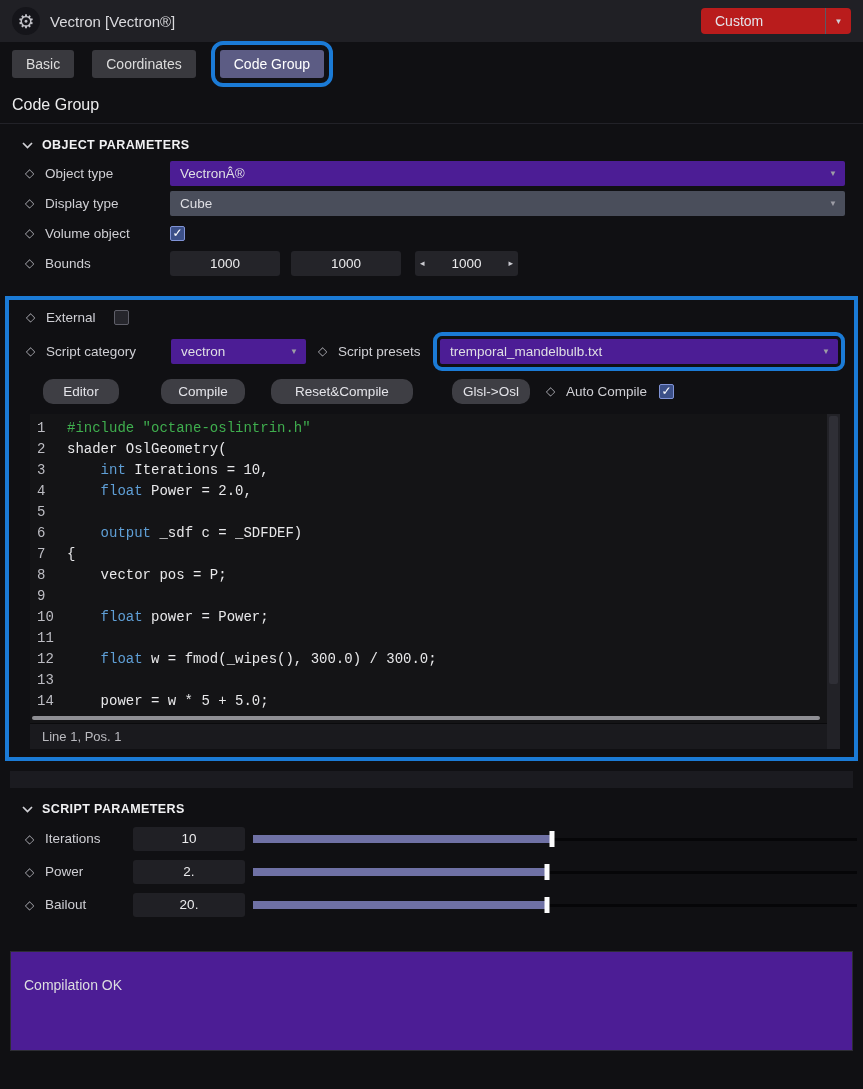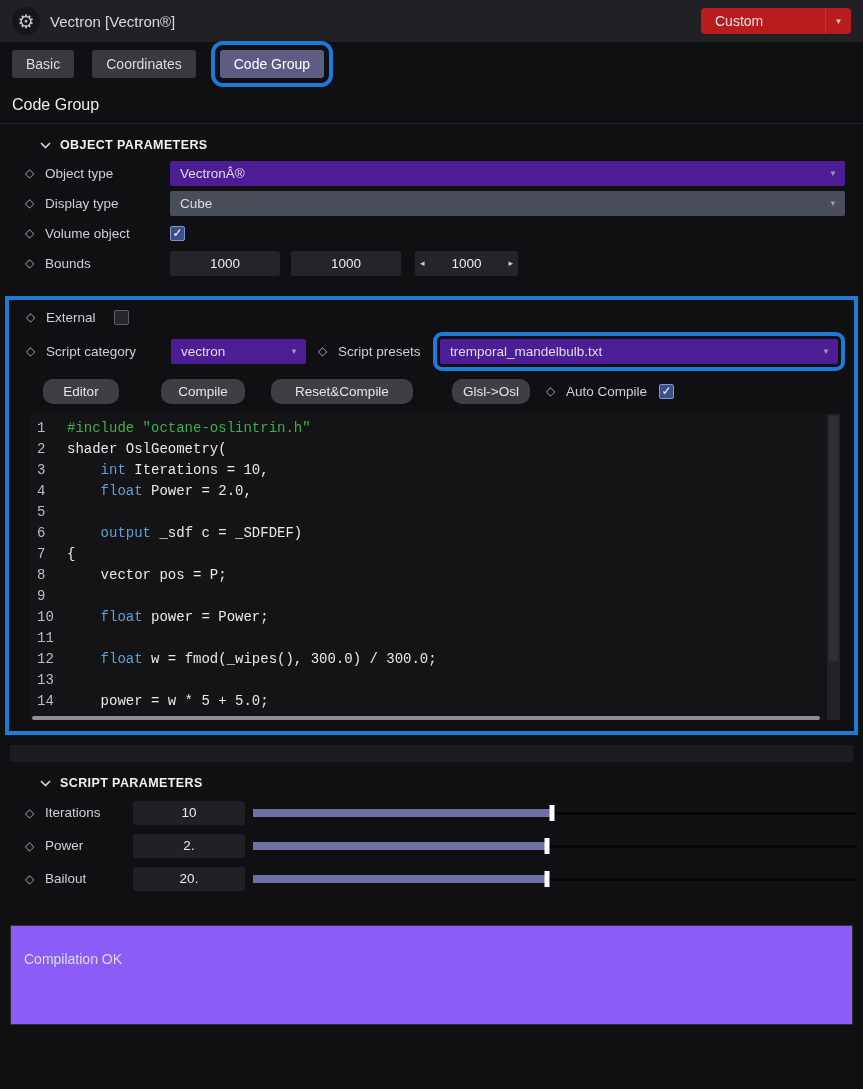--- a/index.html
+++ b/index.html
@@ -28,21 +28,21 @@
   .tabs { display:flex; align-items:center; margin-top:7px; padding:0 12px; height:30px; gap:18px; }
   .tab { height:28px; padding:0 14px; background:#39393e; border-radius:3px;
          display:flex; align-items:center; font-size:14px; color:#dcdcdc; }
   .tab.active { background:var(--active-tab,#5c5c84); color:#ffffff; margin-left:6px;
                 outline:4px solid var(--accent-blue,#1b7bd6); outline-offset:5px; }
 
   .page-title { margin:17px 0 0 12px; font-size:16px; color:#ededee; }
   .top-sep { margin-top:9px; border-top:1px solid #222228; }
 
   
-  .sec-head { display:flex; align-items:center; gap:9px; padding-left:40px; height:26px; margin-top:8px; }
+  .sec-head { display:flex; align-items:center; gap:9px; padding-left:22px; height:26px; margin-top:8px; }
   .chev { width:11px; height:7px; flex:none; }
   .sec-title { font-size:12.5px; font-weight:bold; letter-spacing:.4px; color:#f1f1f3; }
 
   .prow { display:flex; align-items:center; height:30px; padding-left:25px; }
   .dmd { width:20px; color:#a9a9b0; font-size:12px; flex:none; }
   .plabel { width:125px; font-size:13.5px; color:#cfcfd4; flex:none; }
 
   .dropdown { flex:1; height:25px; margin-right:18px; background:#4c1d95; border-radius:2px;
               display:flex; align-items:center; padding:0 8px 0 10px; font-size:13.5px; color:#dfdfe4; }
   .dropdown .arr { margin-left:auto; font-size:8px; color:#9d9da6; }
@@ -104,21 +104,21 @@
   .sp-field { width:112px; height:24px; background:#202025; border-radius:3px; display:flex;
               align-items:center; justify-content:center; font-size:13.5px; color:#ebebed; flex:none; }
   .slider { flex:1; margin:0 6px 0 8px; position:relative; height:20px; }
   .fill { position:absolute; left:0; top:6px; height:8px; width:var(--fill,50%);
           background:var(--slider-fill,#6f71a5); }
   .rest { position:absolute; left:var(--fill,50%); right:0; top:9px; height:3px; background:#060608; }
   .handle { position:absolute; left:var(--fill,50%); top:2px; width:5px; height:16px;
             background:#fbfbfc; transform:translateX(-50%); }
 
   
-  .console { margin:30px 10px 0 10px; height:100px; background:#8b5cf6; border:1px solid #2d2d34;
+  .console { margin:30px 10px 0 10px; height:100px; background:#4c1d95; border:1px solid #2d2d34;
              padding:25px 0 0 13px; font-size:14px; color:#dddde0; }
 </style>
 </head>
 <body>
 
 <div class="header">
   <div class="gear">
       <span>⚙</span>
     </div>
   <div class="app-title">Vectron [Vectron®]</div>
@@ -274,20 +274,23 @@
         <div class="code-line">
           <span class="ln">13</span>
           <span class="ct">&nbsp;</span>
         </div>
         <div class="code-line">
           <span class="ln">14</span>
           <span class="ct"><span class="tok-d">    power = w * 5 + 5.0;</span></span>
         </div>
       </div>
     <div class="hscroll"></div>
+    <div class="status-bar">
+      <span>Line 1, Pos. 1</span>
+    </div>
     <div class="vscroll">
       <div class="vthumb"></div>
     </div>
   </div>
 </div>
 
 <div class="collapsed-strip"></div>
 
 <div class="script-params">
   <div class="sec-head">

